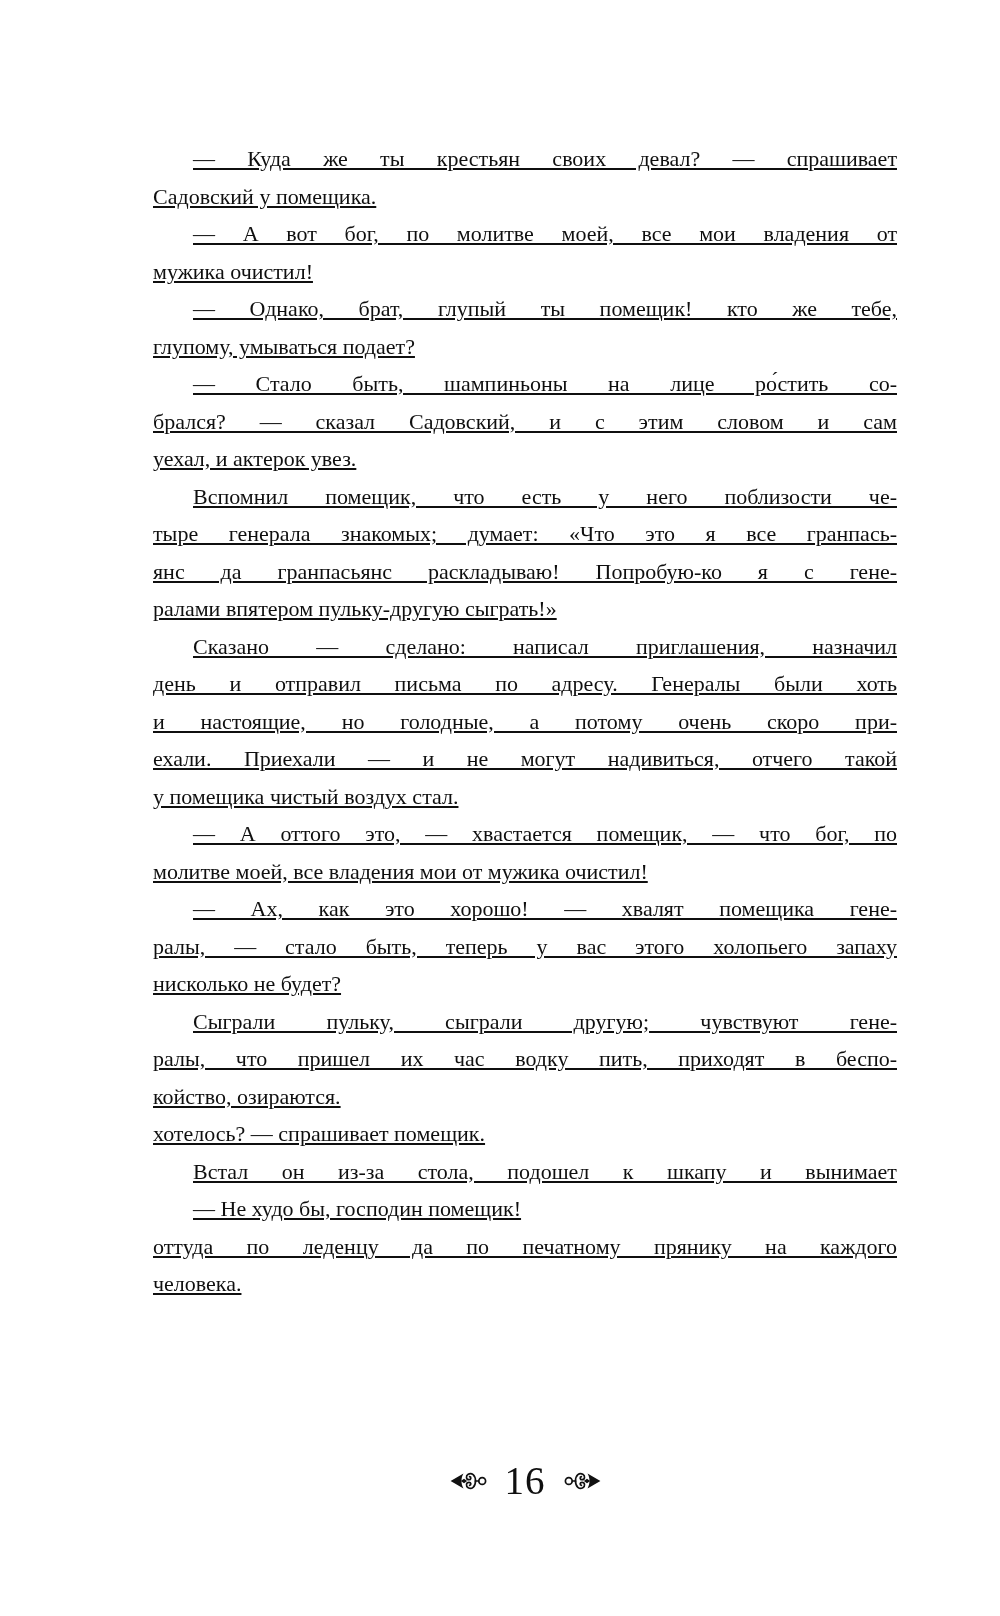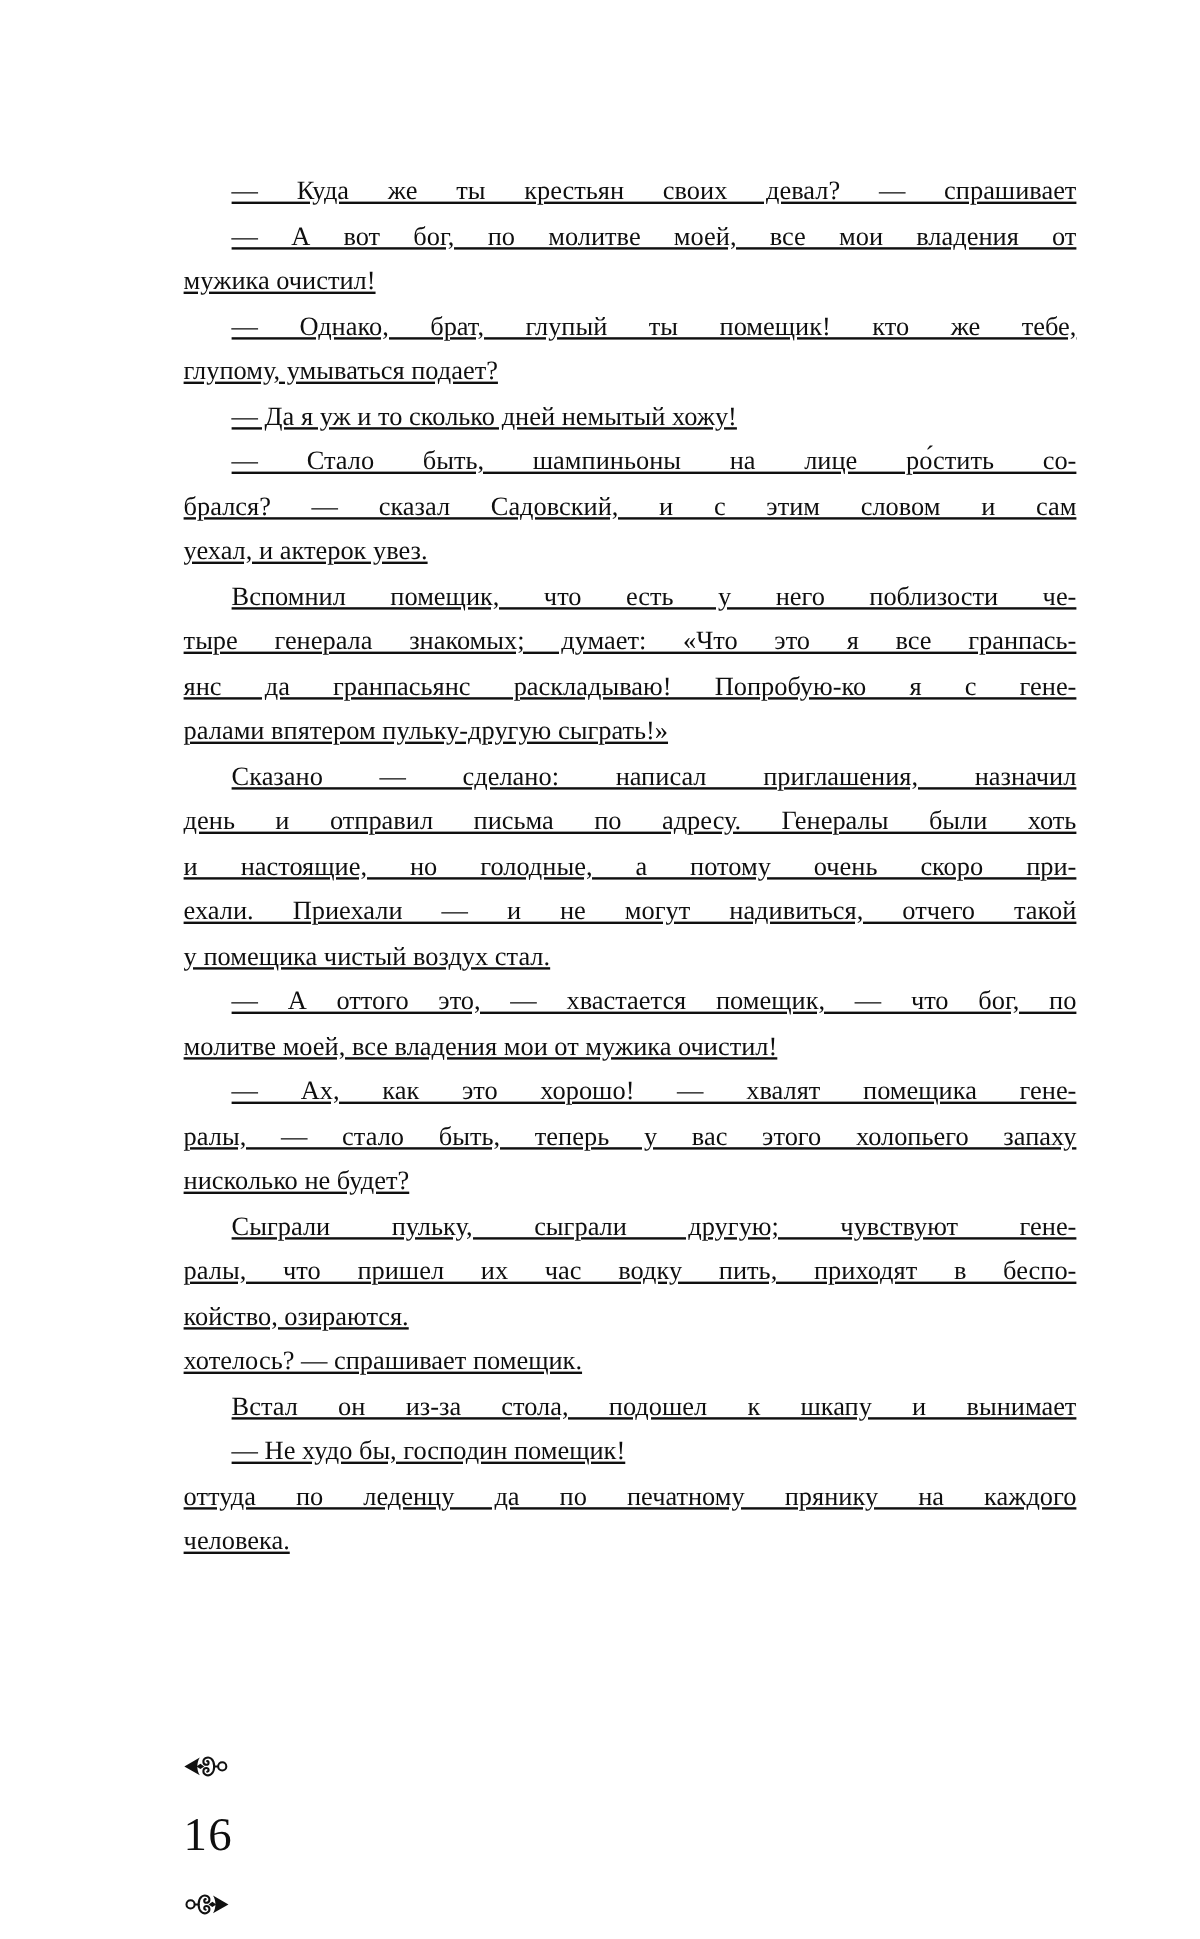--- a/index.html
+++ b/index.html
@@ -28,44 +28,43 @@
     white-space: normal;
   }
   .line.first { text-indent: 40px; }
   .line.last  { text-align-last: left; }
   .page-footer {
     position: absolute;
     left: 153px;
     top: 1461px;
     width: 744px;
     display: flex;
-    align-items: flex-start;
+    align-items: center;
     justify-content: center;
-    gap: 27px;
-    flex-direction: column;
+    gap: 17px;
   }
   .pagenum {
     font-size: 39px;
     line-height: 1;
     letter-spacing: 1px;
   }
   .orn { display: inline-block; width: 38px; height: 22px; }
   .orn svg { display: block; width: 38px; height: 22px; }
   .orn.mirrored svg { transform: scaleX(-1); }
 </style>
 </head>
 <body>
 
 <main class="text-block">
     <div class="line first">— Куда же ты крестьян своих девал? — спрашивает</div>
+    <div class="line last">Садовский у помещика.</div>
     <div class="line first">— А вот бог, по молитве моей, все мои владения от</div>
     <div class="line last">мужика очистил!</div>
     <div class="line first">— Однако, брат, глупый ты помещик! кто же тебе,</div>
     <div class="line last">глупому, умываться подает?</div>
-    <div class="line first last">— Да я уж и то сколько дней немытый хожу!</div>
     <div class="line first">— Стало быть, шампиньоны на лице ро́стить со-</div>
     <div class="line">брался? — сказал Садовский, и с этим словом и сам</div>
     <div class="line last">уехал, и актерок увез.</div>
     <div class="line first">Вспомнил помещик, что есть у него поблизости че-</div>
     <div class="line">тыре генерала знакомых; думает: «Что это я все гранпась-</div>
     <div class="line">янс да гранпасьянс раскладываю! Попробую-ко я с гене-</div>
     <div class="line last">ралами впятером пульку-другую сыграть!»</div>
     <div class="line first">Сказано — сделано: написал приглашения, назначил</div>
     <div class="line">день и отправил письма по адресу. Генералы были хоть</div>
     <div class="line">и настоящие, но голодные, а потому очень скоро при-</div>

